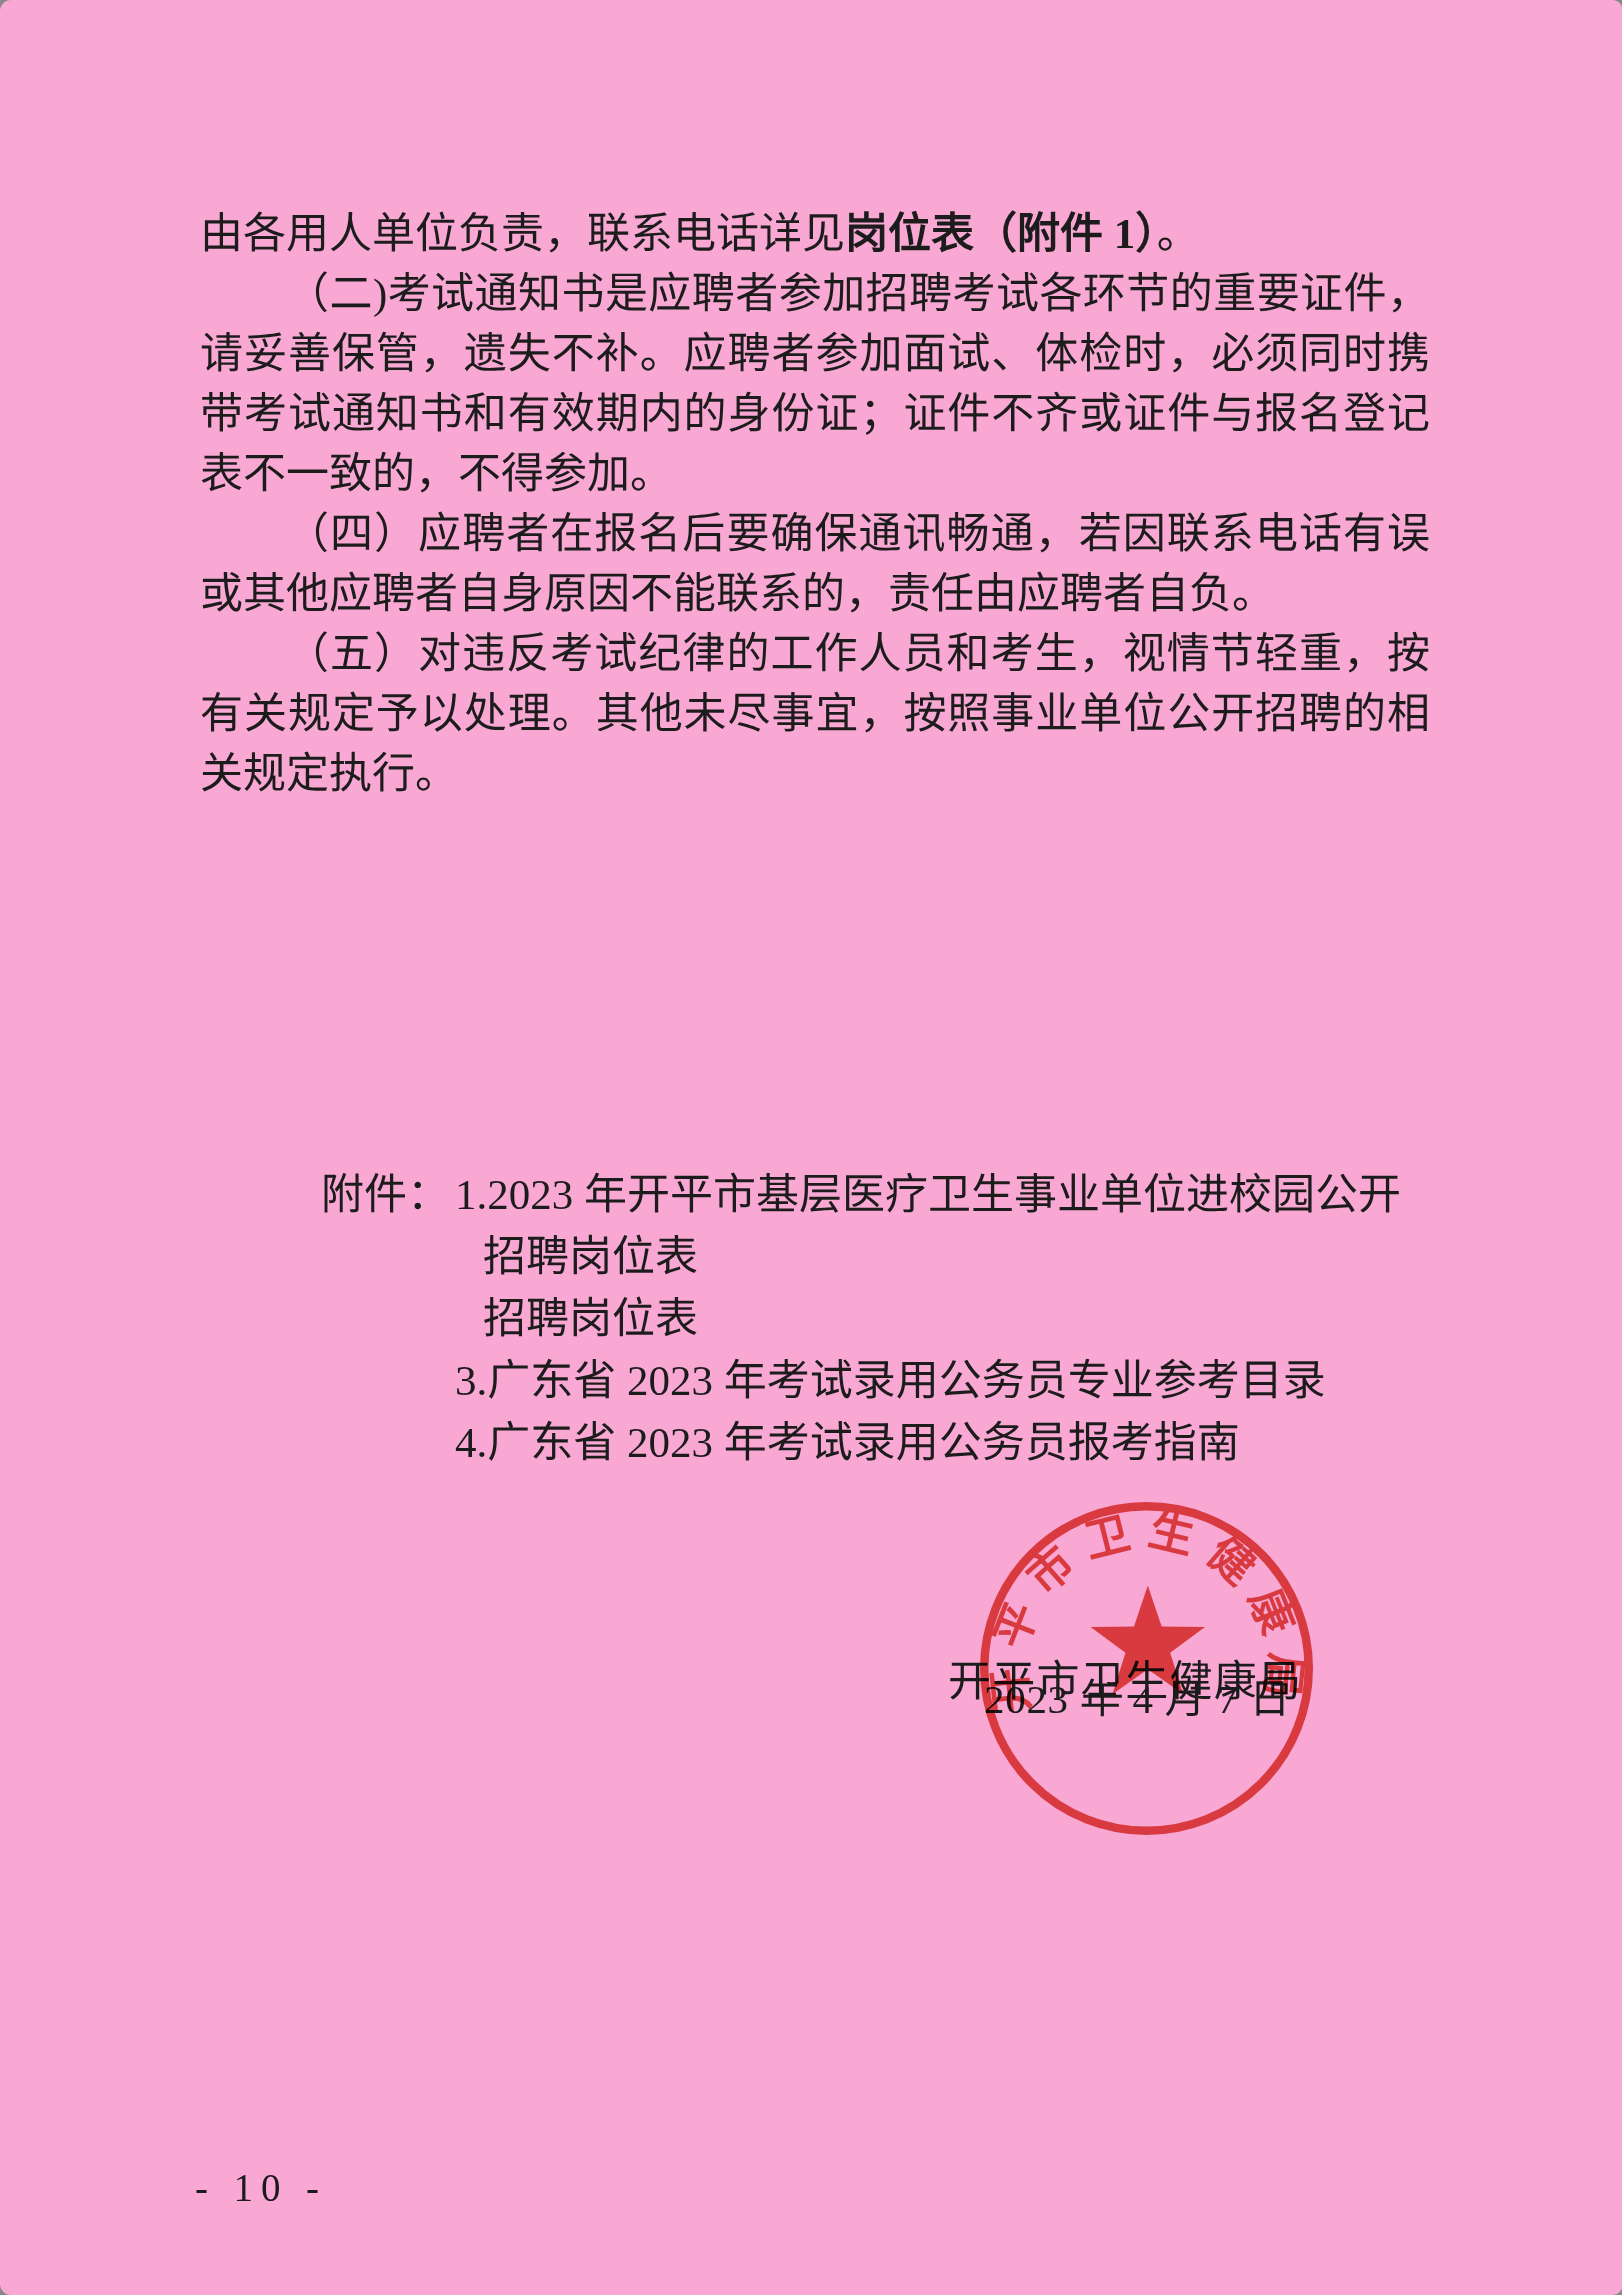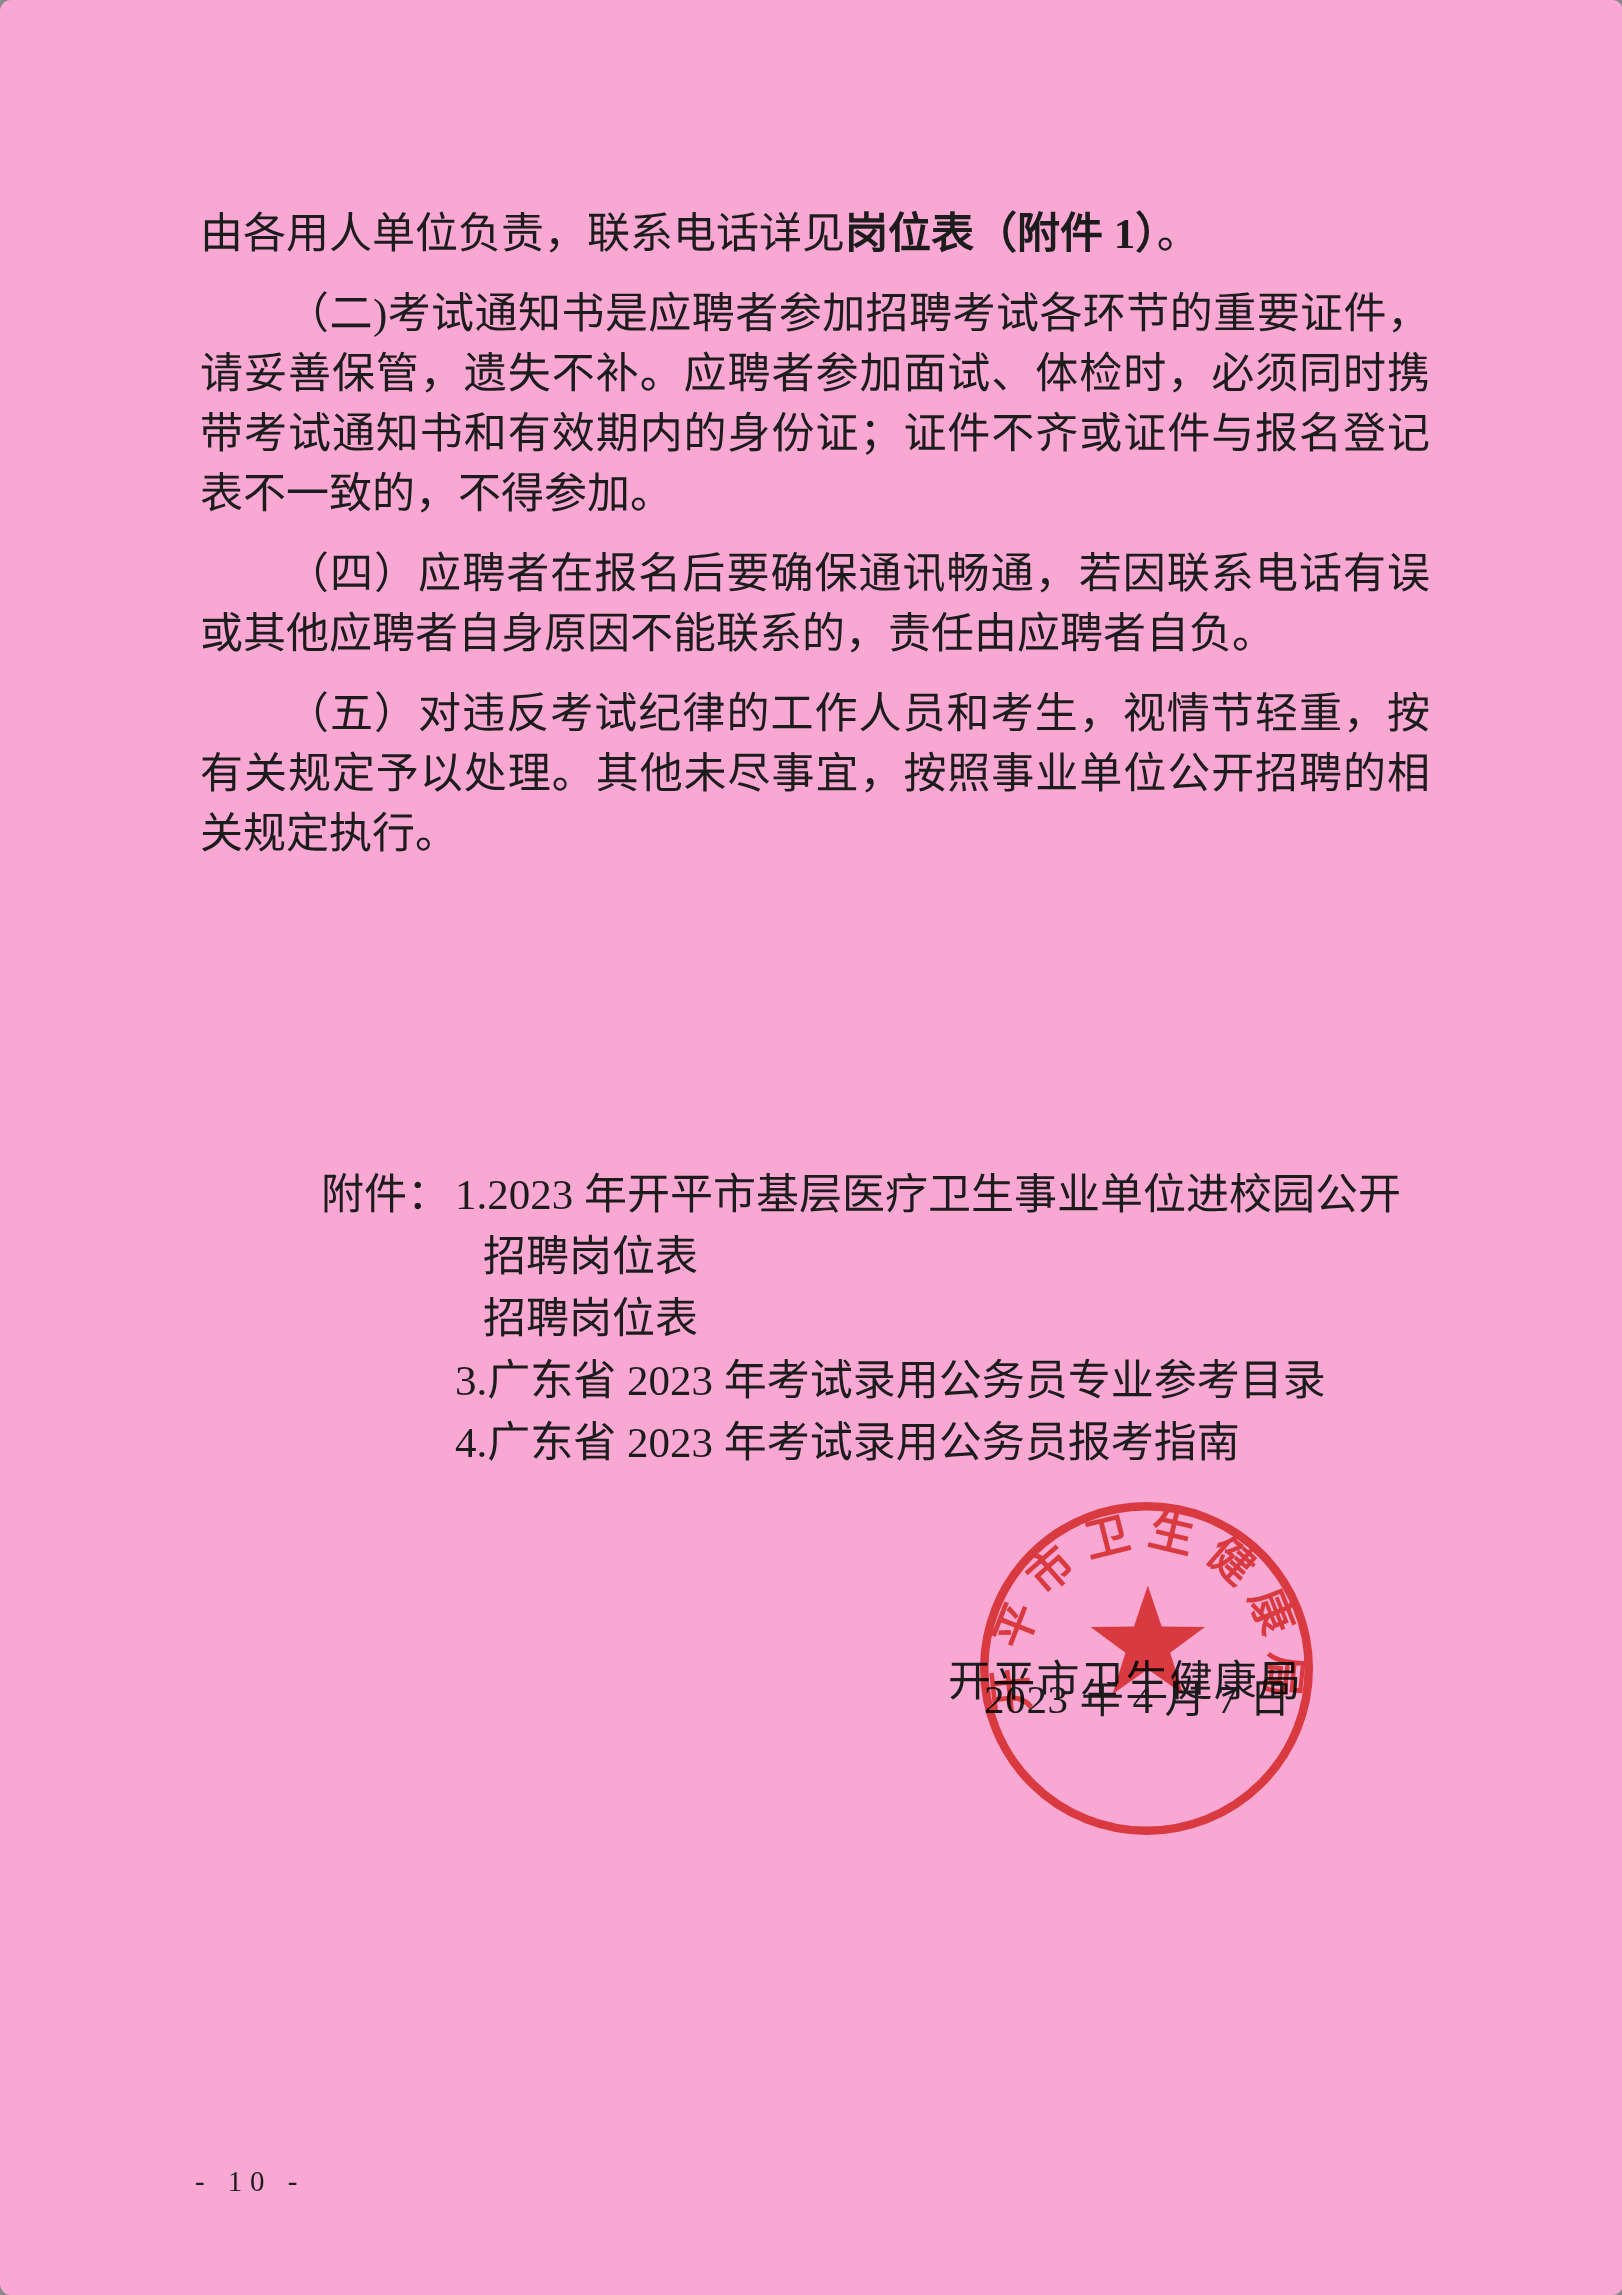--- a/index.html
+++ b/index.html
@@ -14,21 +14,21 @@
   }
   
   .body-text{
     position:absolute;
     left:200px;top:204px;width:1230px;
     font-size:43px;line-height:60px;
     text-align:justify;
     text-justify:inter-ideograph;
   }
   .body-text p{margin:0;padding:0;}
-  .para.indent{text-indent:2em;margin-top:20px;}
+  .para.indent{text-indent:2em;}
   .para .bold{font-weight:700;}
   
   .attachments{
     position:absolute;
     left:293px;top:1164px;
     font-size:43px;line-height:62px;
     white-space:nowrap;
     margin-left:28px;
   }
   .attach-label{display:inline-block;width:134px;}
@@ -55,21 +55,21 @@
   .seal-ring-text{
     font-family:"Liberation Sans","DejaVu Sans",sans-serif;
     font-size:68px;
     font-weight:700;
     letter-spacing:21px;
     fill:#dc4a3d;
   }
   
   .page-number{
     position:absolute;left:195px;top:2165px;
-    font-size:29px;letter-spacing:7.9px;
+    font-size:39px;letter-spacing:7.9px;
     white-space:nowrap;
   }
 </style>
 </head>
 <body>
 
 <div class="page">
 
   <div class="body-text">
     <p class="para no-indent"><span>由各用人单位负责，联系电话详见</span><span class="bold">岗位表（附件 1）</span><span>。</span></p>

